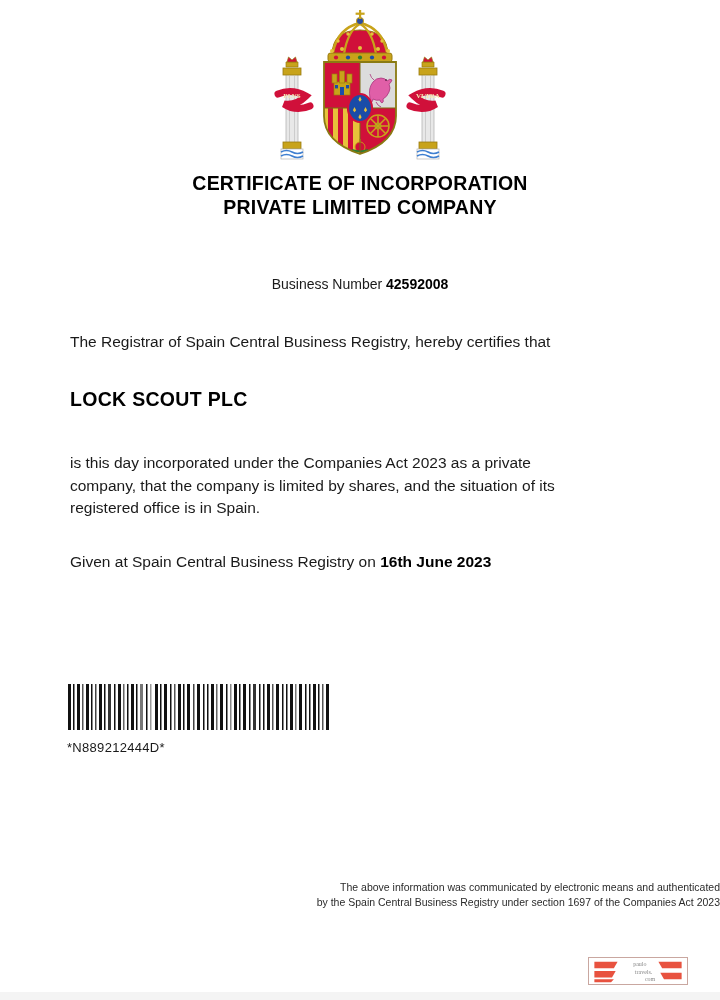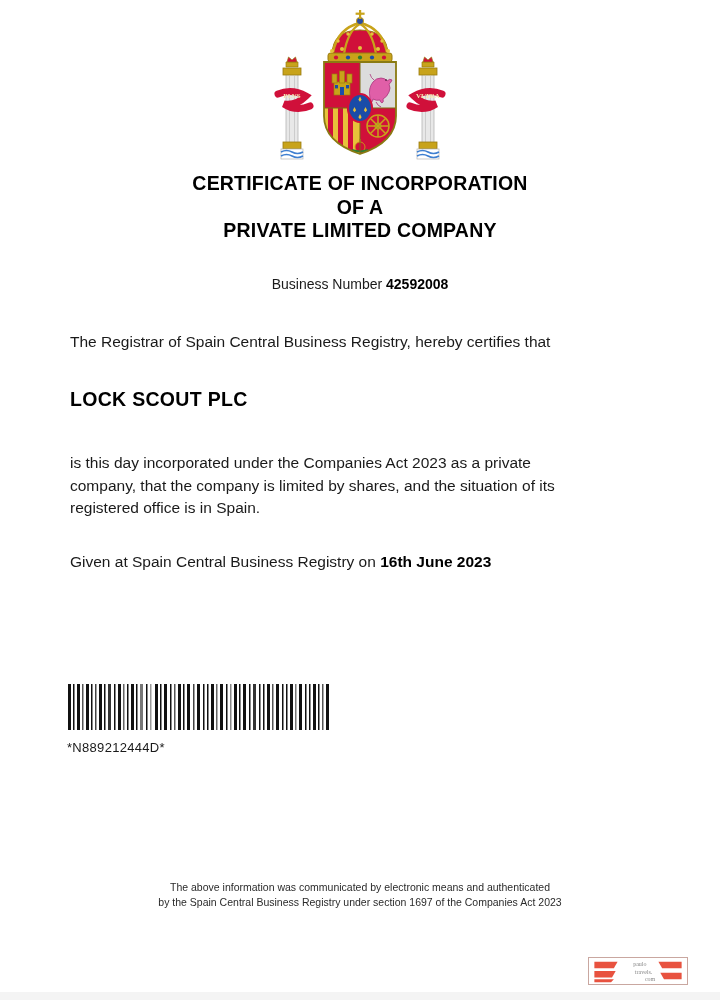--- a/index.html
+++ b/index.html
@@ -119,21 +119,21 @@
     letter-spacing: 0.3px;
     color: #1a1a1a;
   }
 
   
   .footer {
     position: absolute;
     left: 0;
     right: 0;
     top: 880px;
-    text-align: center;
+    text-align: right;
     font-size: 10.5px;
     line-height: 15px;
     color: #2b2b2b;
   }
   .footer-line { display: block; }
 
   
   .logo {
     position: absolute;
     left: 588px;
@@ -286,21 +286,20 @@
             <path d="M103.5 99 l1.6 3.2 l-1.6 2 l-1.6 -2 z"></path>
             <path d="M98 106 l1.6 3.2 l-1.6 2 l-1.6 -2 z"></path>
           </g>
         </g>
       </g>
     </svg>
   </div>
 
   <div class="title">
     <span class="title-line">CERTIFICATE OF INCORPORATION</span>
-    <span class="title-line">OF A</span>
     <span class="title-line">PRIVATE LIMITED COMPANY</span>
   </div>
 
   <div class="company-number">
     <span>Business Number</span>
     <b>42592008</b>
   </div>
 
   <div class="body-block registrar-line">The Registrar of Spain Central Business Registry, hereby certifies that</div>
 

